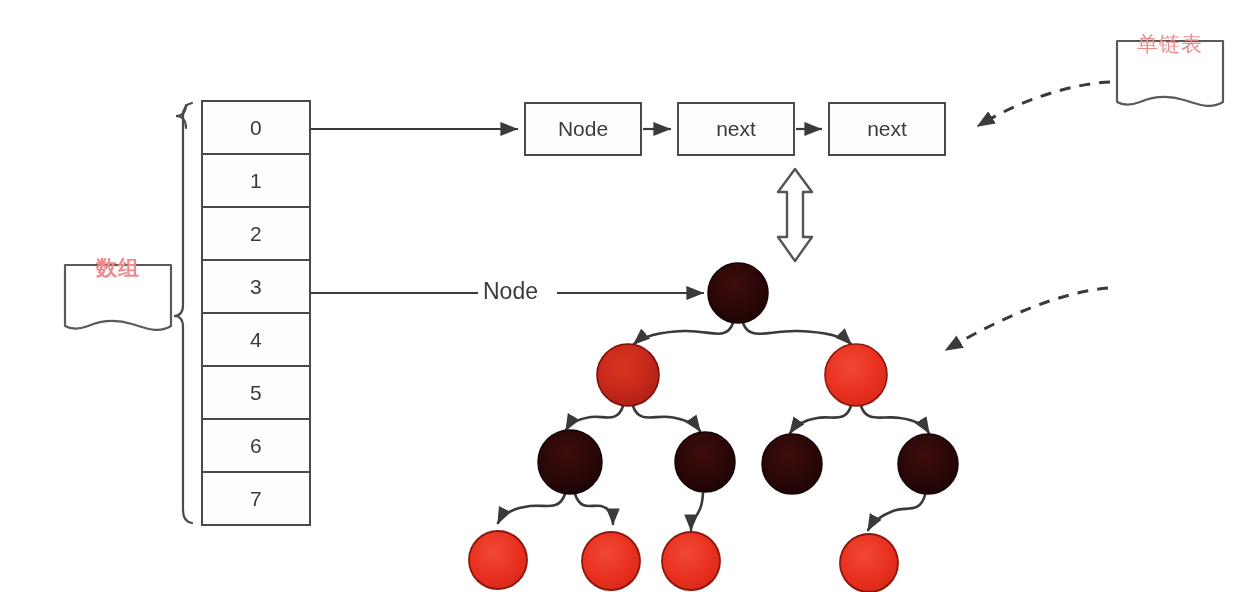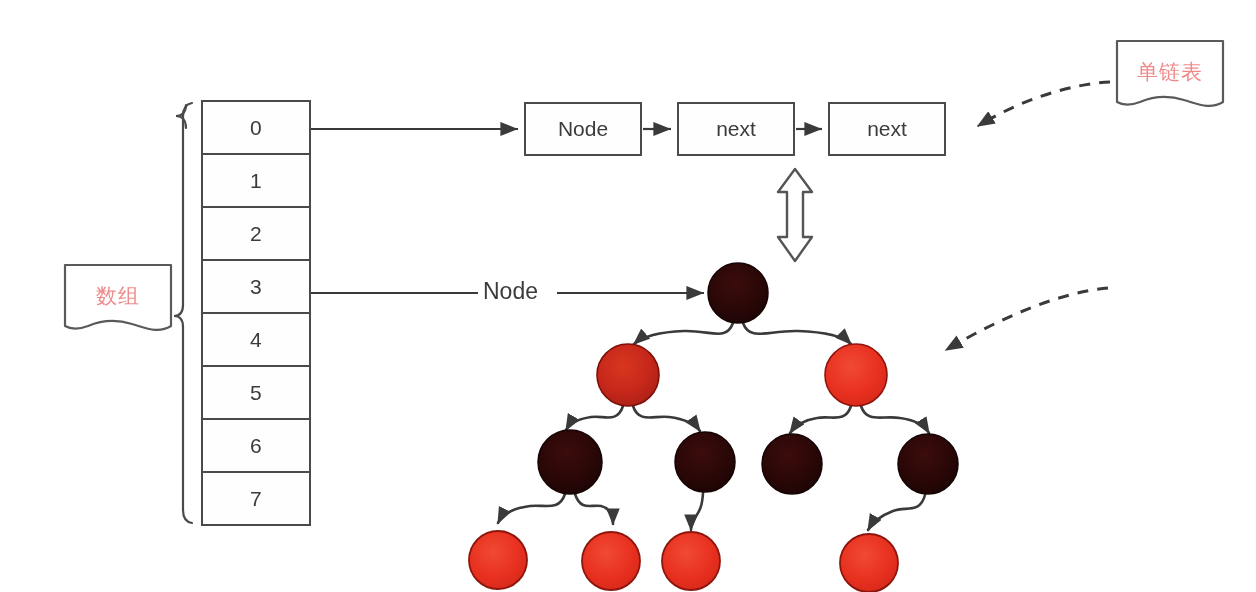--- a/index.html
+++ b/index.html
@@ -77,34 +77,34 @@
     line-height: 1;
   }
   #node-label-tree { left: 480px; top: 280px; }
 
   
   .note {
     position: absolute;
     width: 112px;
     height: 76px;
     display: flex;
-    align-items: center;
+    align-items: flex-start;
     justify-content: center;
   }
   .note .note-text {
     position: relative;
     z-index: 2;
     font-size: 21px;
     color: #f08a8a;
     letter-spacing: 1px;
     margin-top: -8px;
     white-space: nowrap;
   }
   .note svg { position: absolute; left: 0; top: 0; }
-  #note-array      { left: 62px;   top: 262px; }
+  #note-array      { left: 62px;   top: 262px; font-weight: bold; }
   #note-linkedlist { left: 1114px; top: 38px;  }
   #note-rbtree     { left: 1114px; top: 250px; }
 
   
   #watermark {
     position: absolute;
     left: 905px;
     top: 578px;
     font-size: 15px;
     color: #d8d8d8;

